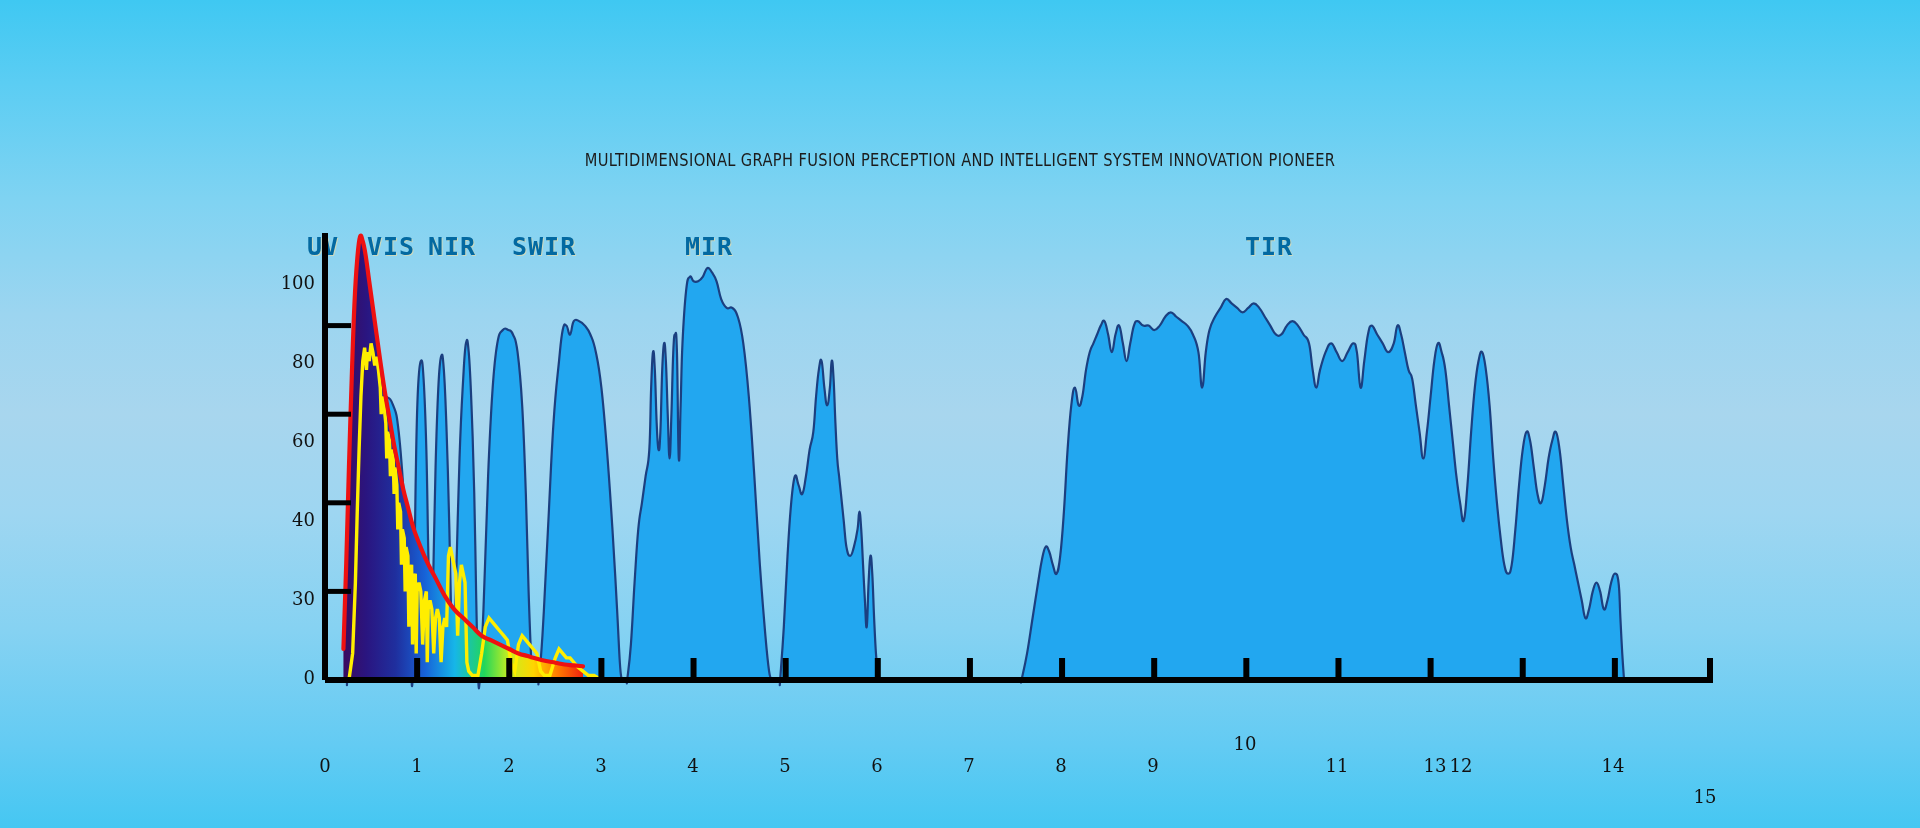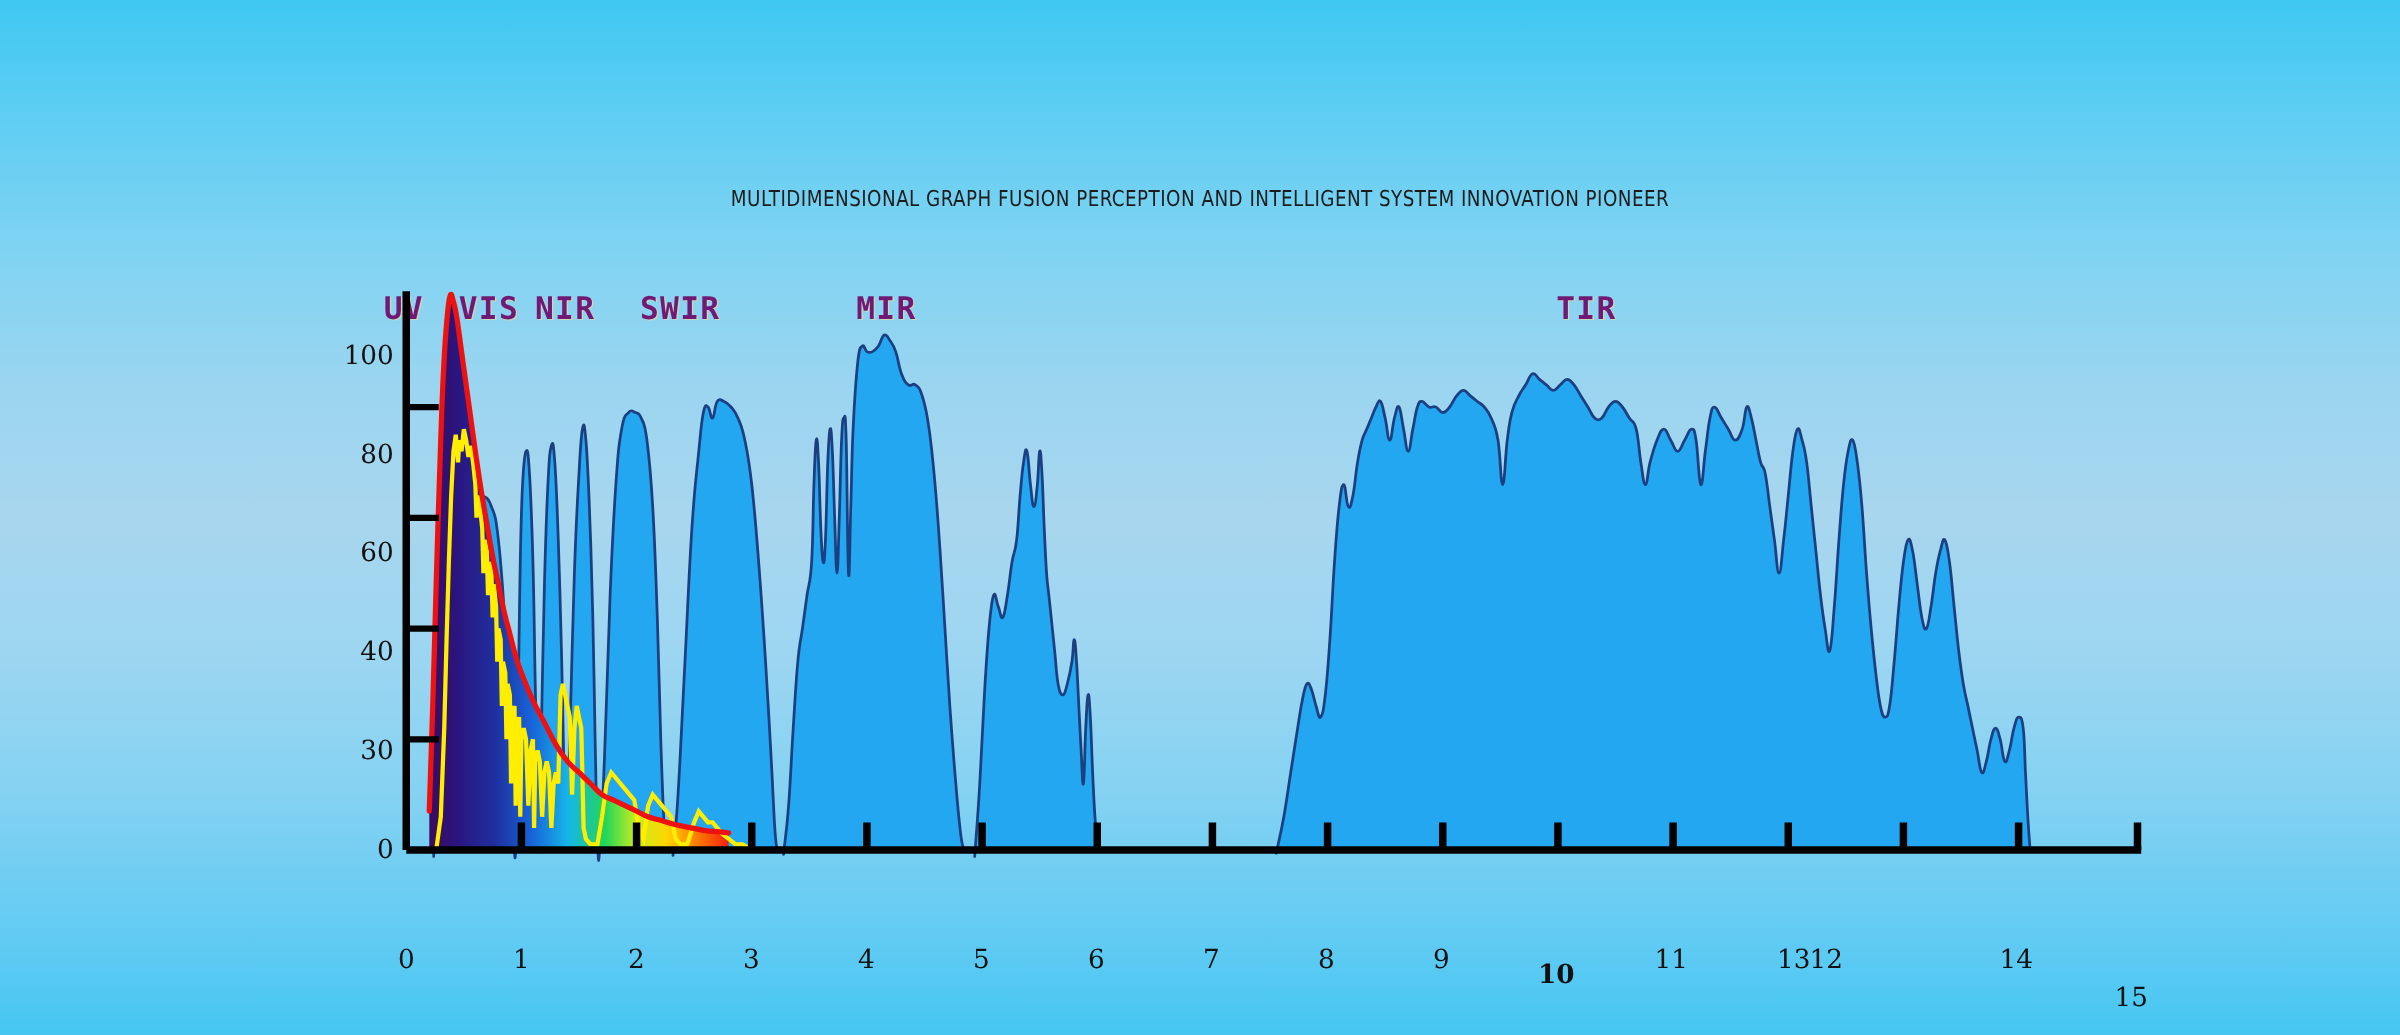--- a/index.html
+++ b/index.html
@@ -35,29 +35,29 @@
     color:#1c1c1c;
     white-space:nowrap;
     font-family:"DejaVu Sans",sans-serif;
     font-stretch:condensed;
     transform:scaleX(.93);
   }
 
   .bandlabel{
     position:absolute;
     font-family:"DejaVu Sans Mono","Liberation Mono",monospace;
-    font-size:25px;font-weight:bold;color:#701a75;
+    font-size:25px;font-weight:bold;color:#0369a1;
     letter-spacing:1px;white-space:nowrap;
     text-shadow:1px 1px 0 rgba(255,220,150,.55);
   }
 
   .tick-label{
     position:absolute;
     font-family:"DejaVu Serif","Liberation Serif",serif;
-    font-size:21px;color:#111;white-space:nowrap;
+    font-size:18px;color:#111;white-space:nowrap;
   }
   .ylab{text-align:right;}
   .xlab{text-align:center;}
 
   svg{position:absolute;left:0;top:0;}
 </style>
 </head>
 <body>
 
 <div id="stage">
@@ -81,21 +81,21 @@
   <div class="tick-label xlab" style="left:303px;top:755px;width:44px;">0</div>
   <div class="tick-label xlab" style="left:395px;top:755px;width:44px;">1</div>
   <div class="tick-label xlab" style="left:487px;top:755px;width:44px;">2</div>
   <div class="tick-label xlab" style="left:579px;top:755px;width:44px;">3</div>
   <div class="tick-label xlab" style="left:671px;top:755px;width:44px;">4</div>
   <div class="tick-label xlab" style="left:763px;top:755px;width:44px;">5</div>
   <div class="tick-label xlab" style="left:855px;top:755px;width:44px;">6</div>
   <div class="tick-label xlab" style="left:947px;top:755px;width:44px;">7</div>
   <div class="tick-label xlab" style="left:1039px;top:755px;width:44px;">8</div>
   <div class="tick-label xlab" style="left:1131px;top:755px;width:44px;">9</div>
-  <div class="tick-label xlab" style="left:1223px;top:766px;width:44px;font-weight:bold;">10</div>
+  <div class="tick-label xlab" style="left:1223px;top:733px;width:44px;">10</div>
   <div class="tick-label xlab" style="left:1315px;top:755px;width:44px;">11</div>
   <div class="tick-label xlab" style="left:1407px;top:755px;width:44px;margin-left:32px;">12</div>
   <div class="tick-label xlab" style="left:1413px;top:755px;width:44px;text-align:center;">13</div>
   <div class="tick-label xlab" style="left:1591px;top:755px;width:44px;">14</div>
   <div class="tick-label xlab" style="left:1683px;top:786px;width:44px;">15</div>
 
   <svg id="plot" width="1920" height="828">
     <defs>
       <linearGradient id="visgrad" x1="0" y1="0" x2="1" y2="0">
         <stop offset="0.00" stop-color="#3b0a5c"></stop>

